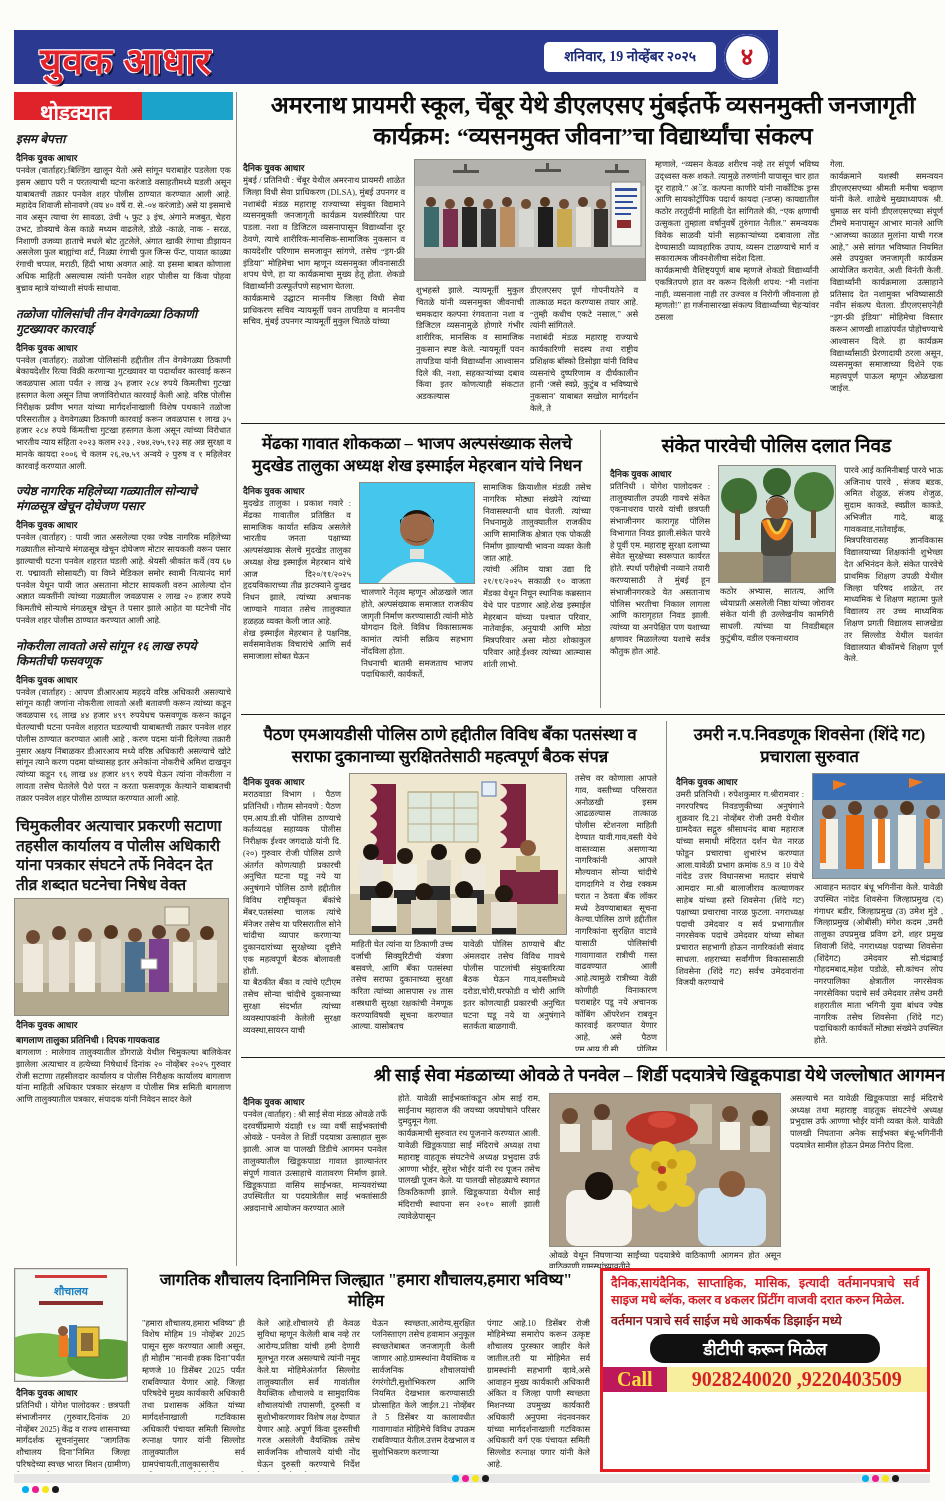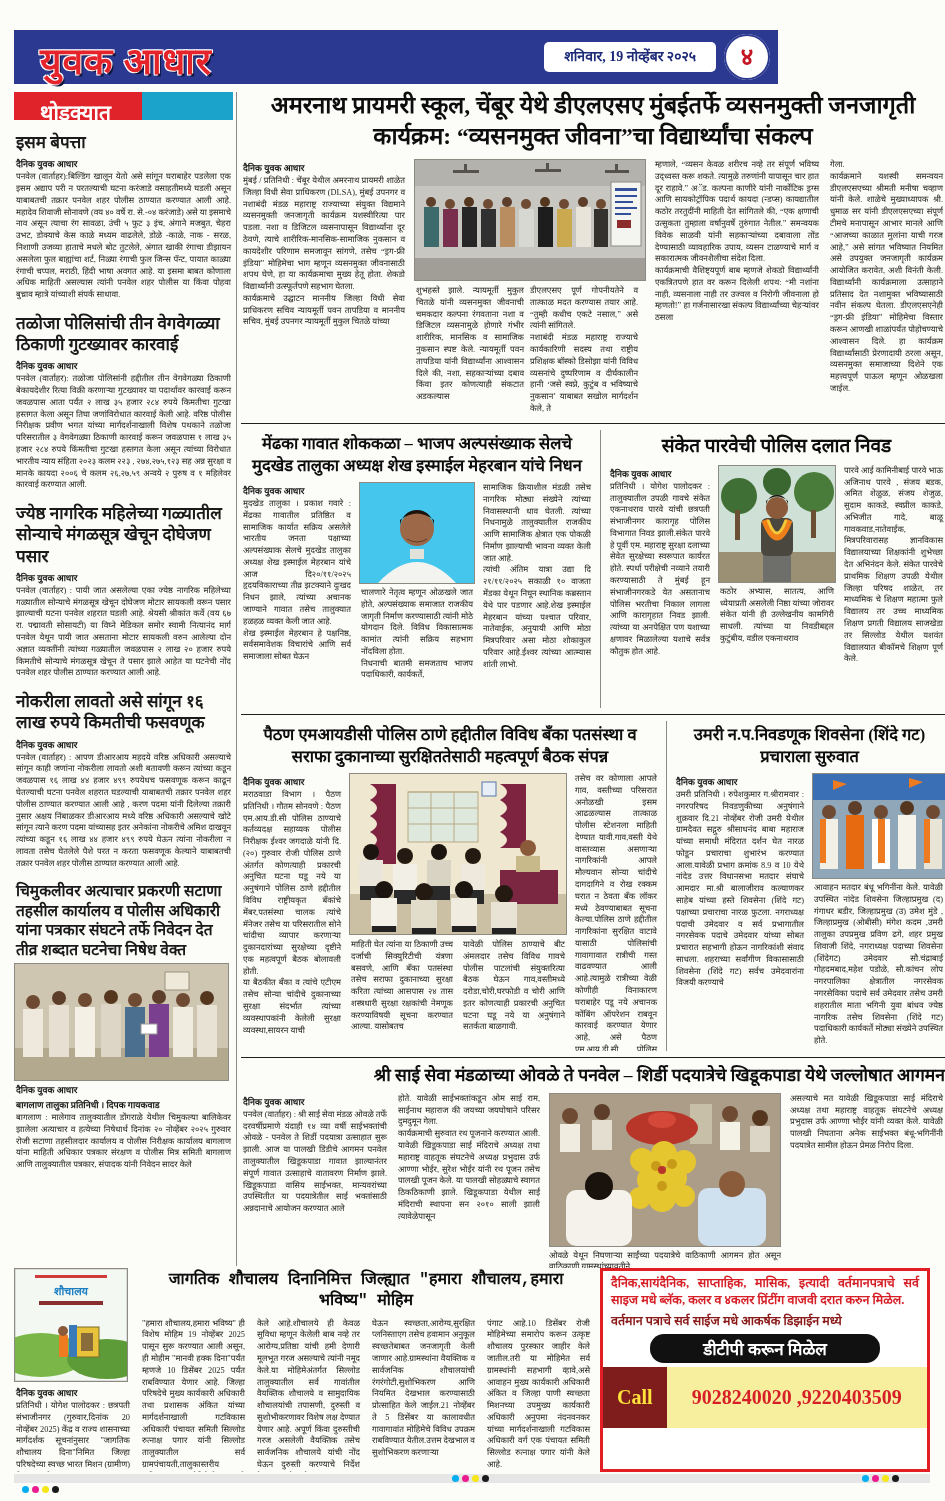--- a/index.html
+++ b/index.html
@@ -14,21 +14,21 @@
         border-radius:5px;color:#1c2a78;font-weight:700;font-size:14px;}
   #pagecircle{right:8px;top:4px;width:46px;height:46px;border-radius:50%;background:#fff;
         color:#c41523;font-weight:800;font-size:24px;text-align:center;line-height:46px;box-shadow:0 0 0 2px #2b3990 inset;}
   
   #sidebar{left:14px;top:92px;width:219px;height:1174px;overflow:hidden;}
   #briefhead{position:relative;height:28px;display:flex;}
   #briefhead .red{flex:0 0 128px;background:#e0232a;}
   #briefhead .teal{flex:1;background:#1ba3cc;}
   #briefhead .cap{position:absolute;left:26px;top:6px;color:#fff;font-weight:800;font-size:21px;}
   .b-title{font-weight:800;line-height:1.25;margin:12px 2px 4px 2px;}
-  .t17{font-size:17px;} .t16{font-size:15.5px;}
+  .t17{font-size:12px;font-style:italic;} .t16{font-size:15.5px;}
   .byline{font-weight:700;font-size:9px;margin:2px 2px 1px 2px;}
   .btxt{font-size:8.3px;line-height:1.42;text-align:justify;white-space:pre-line;color:#26241f;margin:0 2px;}
   .photo{border:1px solid #8d8a82;display:block;background:#ccc;}
   
   #vrule{left:236px;top:92px;width:1px;height:1174px;background:#8a8a8a;}
   #main{left:241px;top:88px;width:704px;height:1180px;overflow:hidden;}
   .headline{font-weight:800;text-align:center;line-height:1.3;color:#0d0d0d;}
   #leadhl{font-size:23.5px;margin:2px 0 8px 0;}
   .hrule{border:0;border-top:1.6px solid #1f1f1f;margin:6px 0;}
   .cols{display:flex;gap:7px;overflow:hidden;}
@@ -40,21 +40,21 @@
   
   #bottom{left:14px;top:1268px;width:916px;height:204px;overflow:hidden;display:flex;gap:8px;}
   #ad{flex:0 0 324px;border:3px solid #e21d23;background:#fff;position:relative;overflow:hidden;}
   #adtitle{background:#e21d23;color:#fff0c8;font-weight:800;font-size:28px;text-align:center;padding:1px 0;
            text-shadow:1px 1px 0 #7a0000;}
   .adline{color:#d61f26;font-weight:700;font-size:12.5px;line-height:1.35;margin:4px 8px;text-align:justify;}
   .adline2{color:#8a1a1a;}
   #adpill{background:#111;color:#fff;font-weight:800;font-size:17px;border-radius:14px;
           width:230px;margin:4px auto;text-align:center;padding:3px 0;}
   #adcallrow{display:flex;align-items:center;background:#f7ef9e;}
-  #adcall{background:#7f1d1d;color:#ffe23a;font-weight:800;font-size:20px;padding:19px 14px;}
+  #adcall{background:#be185d;color:#ffe23a;font-weight:800;font-size:20px;padding:1px 14px;}
   #adphones{color:#d61f26;font-weight:800;font-size:20px;flex:1;text-align:center;}
   #printbar{left:14px;top:1474px;width:916px;height:9px;background:#e6e6e6;}
   .cmyk{display:flex;gap:3px;}
   .dot{width:7px;height:7px;border-radius:50%;}
   .c{background:#00aeef}.m{background:#ec1c8e}.y{background:#f5e619}.k{background:#1a1a1a}
 </style>
 </head>
 <body>
 
 <div id="page">
@@ -439,21 +439,21 @@
         <rect x="60" y="58" width="24" height="30" fill="#e8c23a" stroke="#7a6a2a"></rect>
         <rect x="54" y="56" width="8" height="32" fill="#3a7ab8"></rect>
         <rect x="66" y="64" width="12" height="18" fill="#8a6c3a"></rect>
         <rect x="44" y="66" width="9" height="22" fill="#ef7b20"></rect>
         <circle cx="48" cy="62" r="5" fill="#8a5a3a"></circle>
       </svg>
       <div class="byline" style="margin-top:4px;">दैनिक युवक आधार</div>
       <div class="btxt">प्रतिनिधी । योगेश पालोदकर : छत्रपती संभाजीनगर (गुरुवार,दिनांक 20 नोव्हेंबर 2025) केंद्र व राज्य शासनाच्या मार्गदर्शक सूचनांनुसार "जागतिक शौचालय दिना"निमित जिल्हा परिषदेच्या स्वच्छ भारत मिशन (ग्रामीण) विभागामार्फत</div>
     </div>
     <div style="flex:1;overflow:hidden;">
-      <div class="headline" style="font-size:16px;margin:2px 0 6px 0;font-family:Liberation Mono, monospace;">जागतिक शौचालय दिनानिमित्त जिल्ह्यात "हमारा शौचालय,हमारा भविष्य" मोहिम</div>
+      <div class="headline" style="font-size:16px;margin:2px 0 6px 0;">जागतिक शौचालय दिनानिमित्त जिल्ह्यात "हमारा शौचालय,हमारा भविष्य" मोहिम</div>
       <div class="cols" style="gap:8px;height:168px;">
         <div class="col" style="flex:1;">
             <div class="btxt">"हमारा शौचालय,हमारा भविष्य" ही विशेष मोहिम 19 नोव्हेंबर 2025 पासून सुरू करण्यात आली असून, ही मोहीम "मानवी हक्क दिना"पर्यंत म्हणजे 10 डिसेंबर 2025 पर्यंत राबविण्यात येणार आहे. जिल्हा परिषदेचे मुख्य कार्यकारी अधिकारी तथा प्रशासक अंकित यांच्या मार्गदर्शनाखाली गटविकास अधिकारी पंचायत समिती सिल्लोड रुत्नाक्ष पगार यांनी सिल्लोड तालुक्यातील सर्व ग्रामपंचायती,तालुकास्तरीय अधिकाऱ्यांना मोहिमेची प्रभावी अंमलबजावणी करण्याचे आवाहन</div>
           </div>
         <div class="col" style="flex:1;">
             <div class="btxt">केले आहे.शौचालये ही केवळ सुविधा म्हणून केलेली बाब नव्हे तर आरोग्य,प्रतिष्ठा यांची हमी देणारी मूलभूत गरज असल्याचे त्यांनी नमूद केले.या मोहिमेअंतर्गत सिल्लोड तालुक्यातील सर्व गावांतील वैयक्तिक शौचालये व सामुदायिक शौचालयांची तपासणी, दुरुस्ती व सुशोभीकरणावर विशेष लक्ष देण्यात येणार आहे. अपूर्ण किंवा दुरुस्तीची गरज असलेली वैयक्तिक तसेच सार्वजनिक शौचालये यांची नोंद घेऊन दुरुस्ती करण्याचे निर्देश देण्यात आले आहेत.</div>
           </div>
         <div class="col" style="flex:1;">
             <div class="btxt">घेऊन स्वच्छता,आरोग्य,सुरक्षित प्लनिस्ताएग तसेच हवामान अनुकूल स्वच्छतेबाबत जनजागृती केली जाणार आहे.ग्रामस्थांना वैयक्तिक व सार्वजनिक शौचालयांची रंगरंगोटी,सुशोभिकरण आणि नियमित देखभाल करण्यासाठी प्रोत्साहित केले जाईल.21 नोव्हेंबर ते 5 डिसेंबर या कालावधीत गावागावांत मोहिमेचे विविध उपक्रम राबविण्यात येतील.उत्तम देखभाल व सुशोभिकरण करणाऱ्या</div>
           </div>

